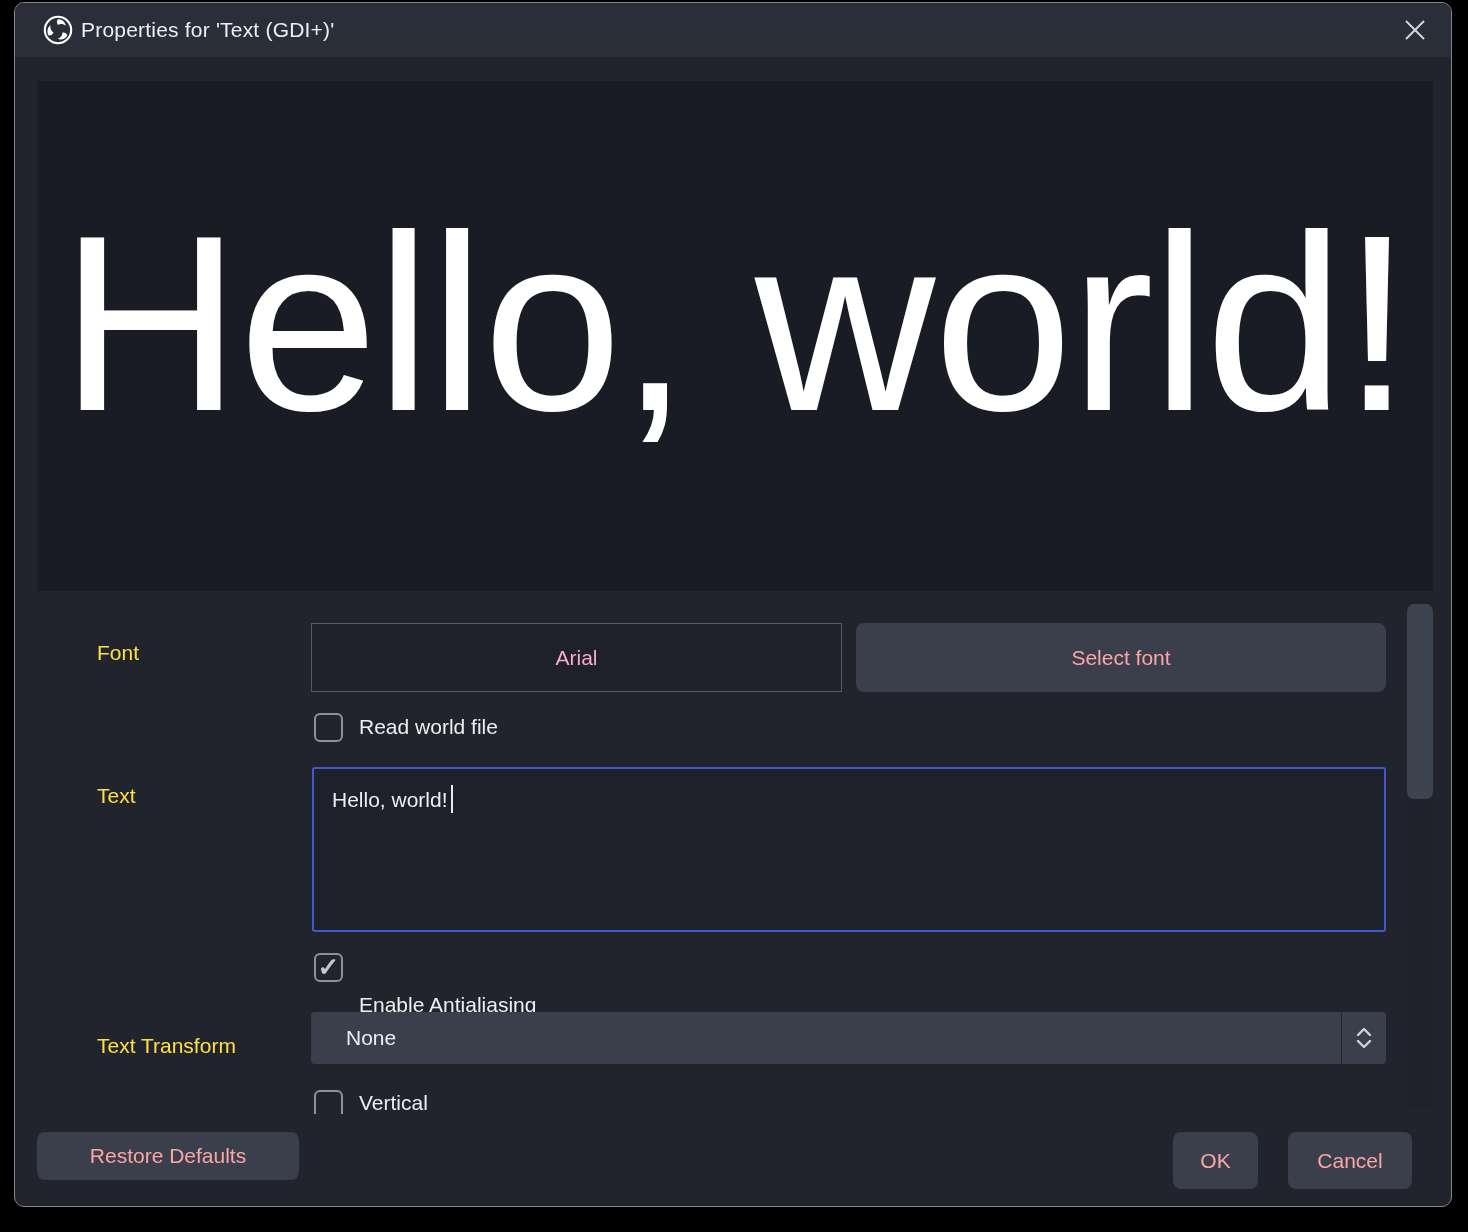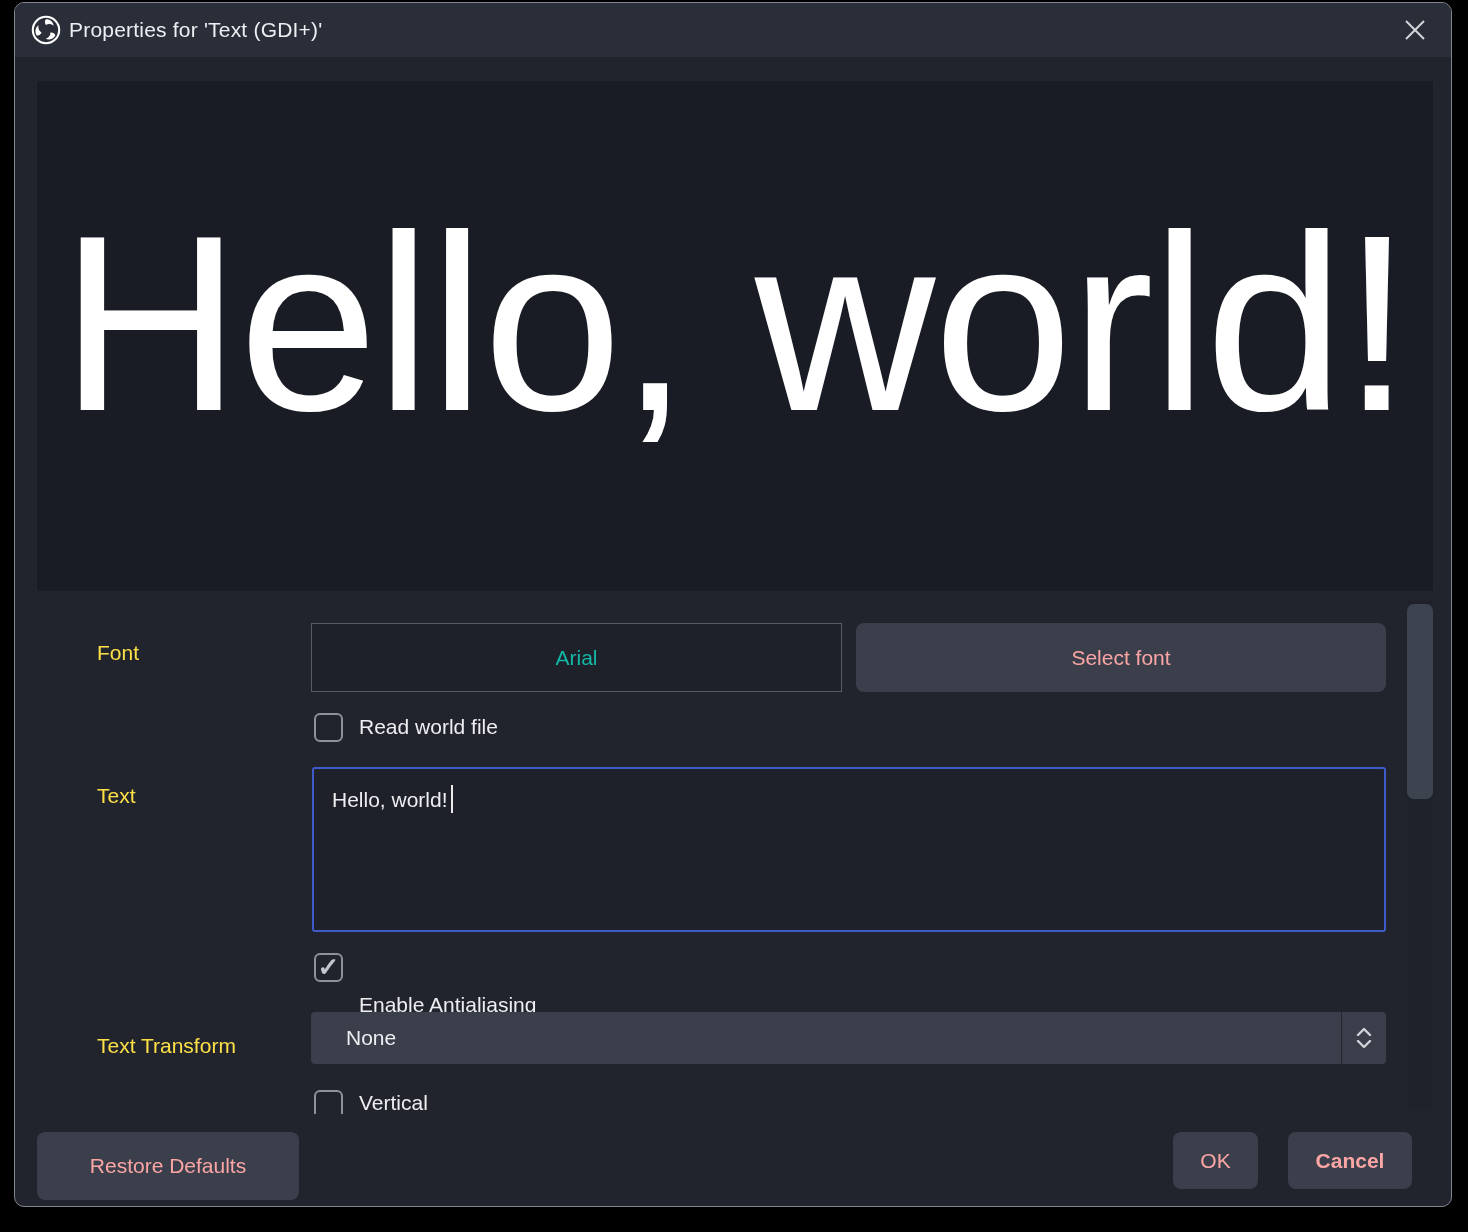--- a/index.html
+++ b/index.html
@@ -6,21 +6,21 @@
   html,body { width:1468px; height:1232px; background:#000; overflow:hidden;
               font-family:"Liberation Sans", sans-serif; }
   .window {
     position:absolute; left:14px; top:2px; width:1438px; height:1205px;
     background:#21242c; border:1px solid #82868e; border-radius:10px;
     overflow:hidden;
   }
   
   .titlebar {
     position:absolute; left:0; top:0; width:100%; height:54px;
-    background:#2a2e39; display:flex; align-items:center; padding-left:16px;
+    background:#2a2e39; display:flex; align-items:center; padding-left:28px;
   }
   .obs-logo { width:30px; height:30px; margin-right:8px; flex:0 0 auto; }
   .title-text { color:#eceef1; font-size:21px; letter-spacing:.2px; }
   .close-btn {
     position:absolute; right:16px; top:7px; width:40px; height:40px;
     display:flex; align-items:center; justify-content:center; cursor:pointer;
   }
   
   .preview {
     position:absolute; left:22px; top:78px; width:1396px; height:510px;
@@ -33,21 +33,21 @@
   }
   
   .row-label {
     position:absolute; color:#fde047; font-size:21px; text-align:left;
     width:200px; left:82px;
   }
   .font-field {
     position:absolute; left:296px; top:620px; width:531px; height:69px;
     background:#1e212a; border:1px solid #565b66;
     display:flex; align-items:center; justify-content:center;
-    color:#14b8a6; font-size:21px;
+    color:#f9a8d4; font-size:21px;
   }
   .btn {
     background:#3a3f4b; color:#fca5a5; font-size:21px; border:none;
     border-radius:8px; display:flex; align-items:center; justify-content:center;
     cursor:pointer;
   }
   .select-font-btn { position:absolute; left:841px; top:620px; width:530px; height:69px; }
   .checkbox {
     position:absolute; width:29px; height:29px; border:2px solid #8d929a;
     border-radius:6px; background:transparent; cursor:pointer;
@@ -87,23 +87,23 @@
   
   .scroll-track {
     position:absolute; left:1392px; top:598px; width:26px; height:508px;
     background:#1f222b; cursor:pointer;
   }
   .scroll-thumb {
     position:absolute; left:0; top:3px; width:26px; height:195px;
     background:#3e4350; border-radius:7px; cursor:grab;
   }
   
-  .restore-btn { position:absolute; left:22px; top:1129px; width:262px; height:68px; }
+  .restore-btn { position:absolute; left:22px; top:1129px; width:262px; height:48px; }
   .ok-btn      { position:absolute; left:1158px; top:1129px; width:85px; height:57px; }
-  .cancel-btn  { position:absolute; left:1273px; top:1129px; width:124px; height:57px;font-weight:bold; }
+  .cancel-btn  { position:absolute; left:1273px; top:1129px; width:124px; height:57px; }
 </style>
 </head>
 <body>
 
 <div class="window">
 
   <div class="titlebar">
     <svg class="obs-logo" viewBox="0 0 100 100">
       <circle cx="50" cy="50" r="44" fill="none" stroke="#ffffff" stroke-width="7"></circle>
       <g fill="#ffffff">

